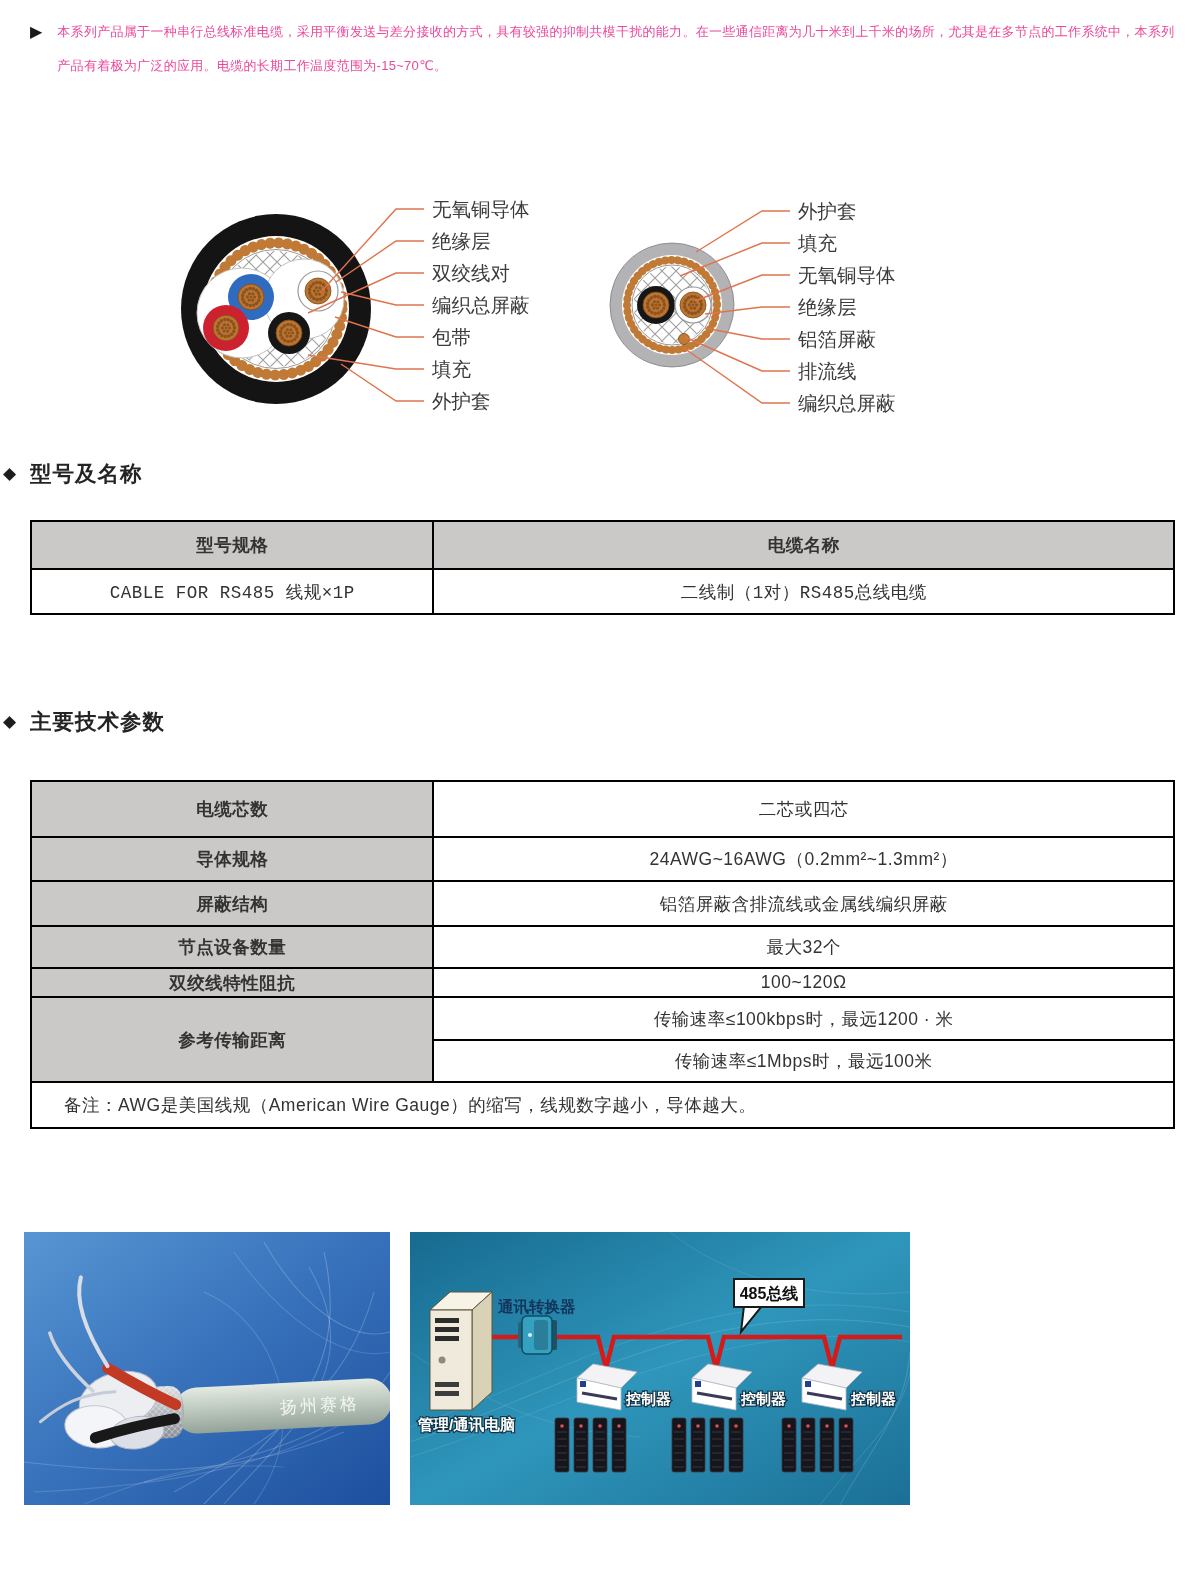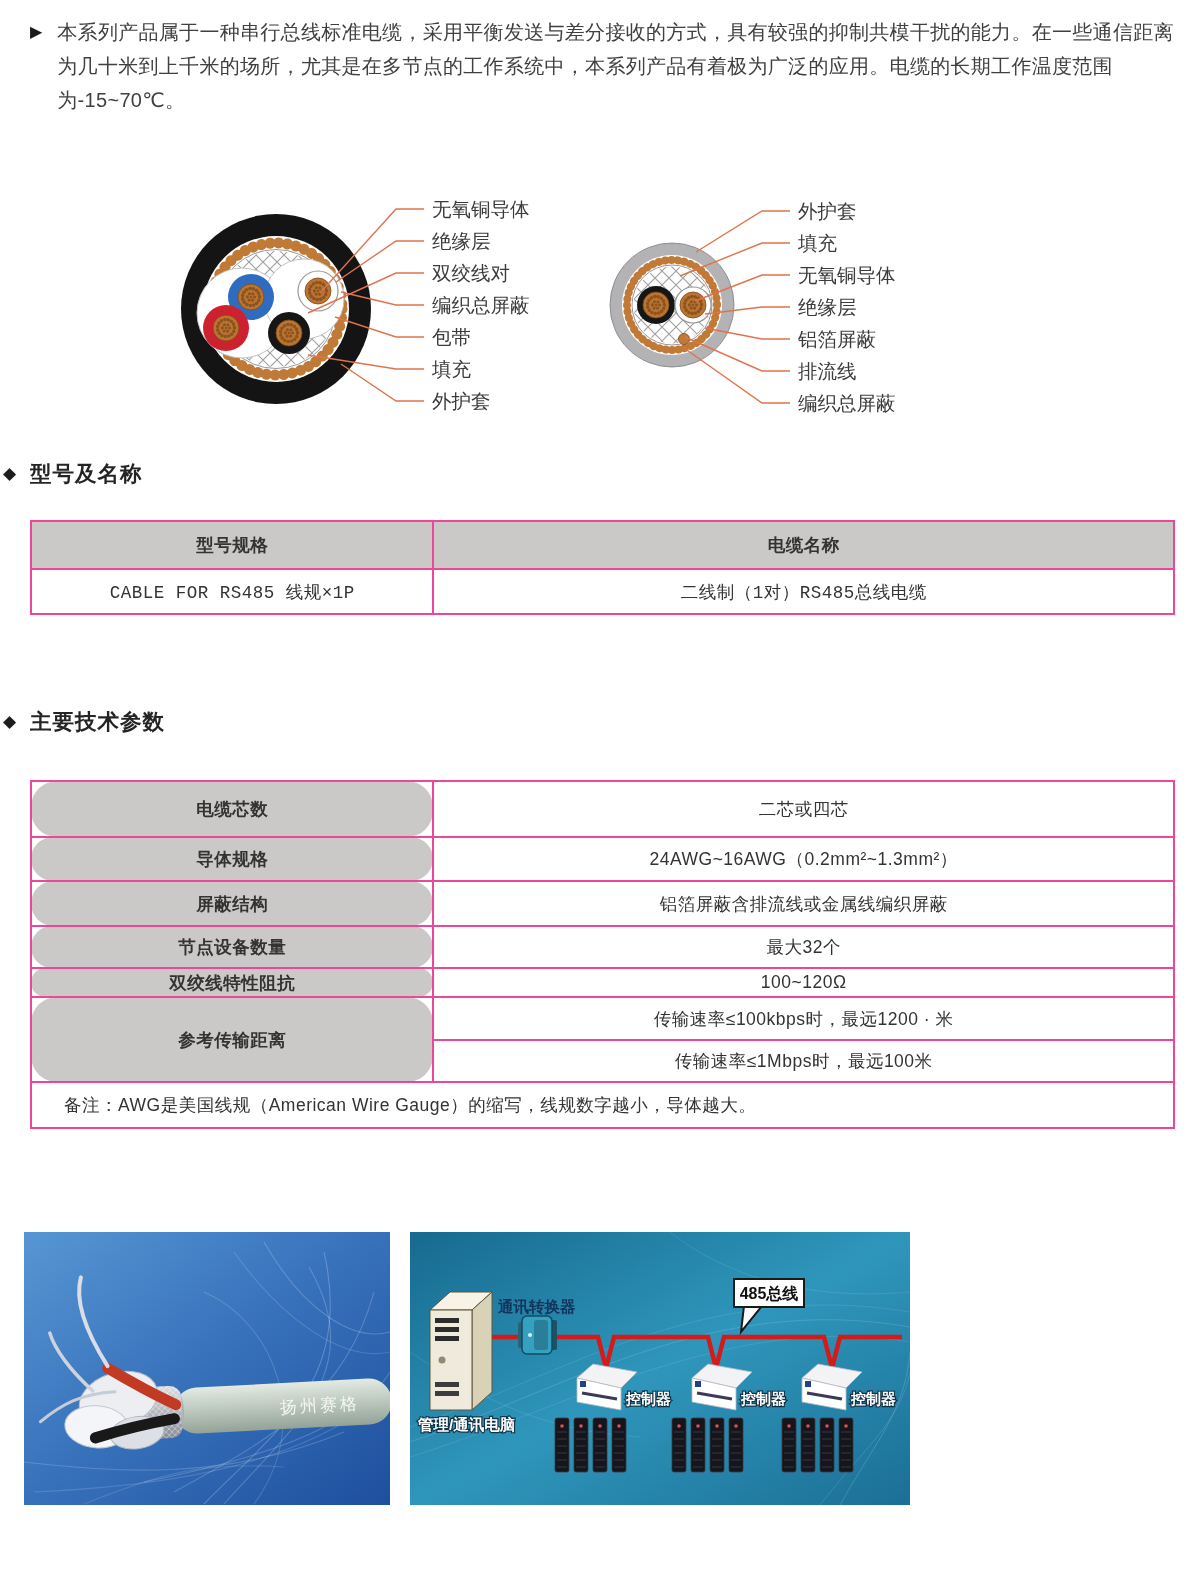--- a/index.html
+++ b/index.html
@@ -4,44 +4,44 @@
 <style>
   * { margin:0; padding:0; box-sizing:border-box; }
   html,body { background:#ffffff; }
   body {
     width:1200px; height:1577px; position:relative; overflow:hidden;
     font-family:"Liberation Sans","DejaVu Sans",sans-serif; color:#3a3a3a;
   }
   
   .intro { position:absolute; top:15px; left:30px; width:1145px; display:flex; gap:15px; }
   .intro .tri { font-size:16px; line-height:34px; color:#1a1a1a; flex:0 0 auto; }
-  .intro p { font-size:20px; line-height:34px; letter-spacing:.3px; color:#404040; }
+  .intro p { font-size:13px; line-height:34px; letter-spacing:.3px; color:#ec4899; }
 
   
   .xsec { position:absolute; }
   #xsec-left  { top:185px; left:158px; }
   #xsec-right { top:187px; left:592px; }
   .xsec text { font-size:19.5px; fill:#3b3b3b; }
 
   
   h2.section { position:absolute; left:3px; display:flex; align-items:center; gap:13px;
                font-size:21.5px; font-weight:bold; color:#242424; letter-spacing:1px; }
   h2.section .diamond { font-size:17px; color:#1d1d1d; }
   #sec-models { top:459px; }
   #sec-specs  { top:707px; }
 
   
   table { position:absolute; left:30px; width:1145px; border-collapse:collapse; table-layout:fixed; }
   #model-table { top:520px; }
   #spec-table  { top:780px; }
-  th, td { border:2px solid #ec4899; text-align:center; vertical-align:middle;
+  th, td { border:2px solid #000000; text-align:center; vertical-align:middle;
            font-size:17.5px; color:#333333; letter-spacing:.5px; }
   th { background:#cbc9c7; height:48px; font-weight:bold; }
   #model-table td { height:45px; background:#ffffff;font-family:Liberation Mono, monospace; }
-  td.lab { background:#cbc9c7; font-weight:bold;border-radius:26px; }
+  td.lab { background:#cbc9c7; font-weight:bold; }
   td.val { background:#ffffff; }
   tr.r0 td { height:56px; } tr.r1 td { height:44px; } tr.r2 td { height:45px; }
   tr.r3 td { height:42px; } tr.r4 td { height:29px; }
   tr.r5a td { height:43px; } tr.r5b td { height:42px; }
   td.note { height:46px; text-align:left; padding-left:32px; background:#ffffff; }
 
   
   .fig { position:absolute; top:1232px; line-height:0; }
   #photo-fig { left:24px; }
   #app-fig   { left:410px; }

